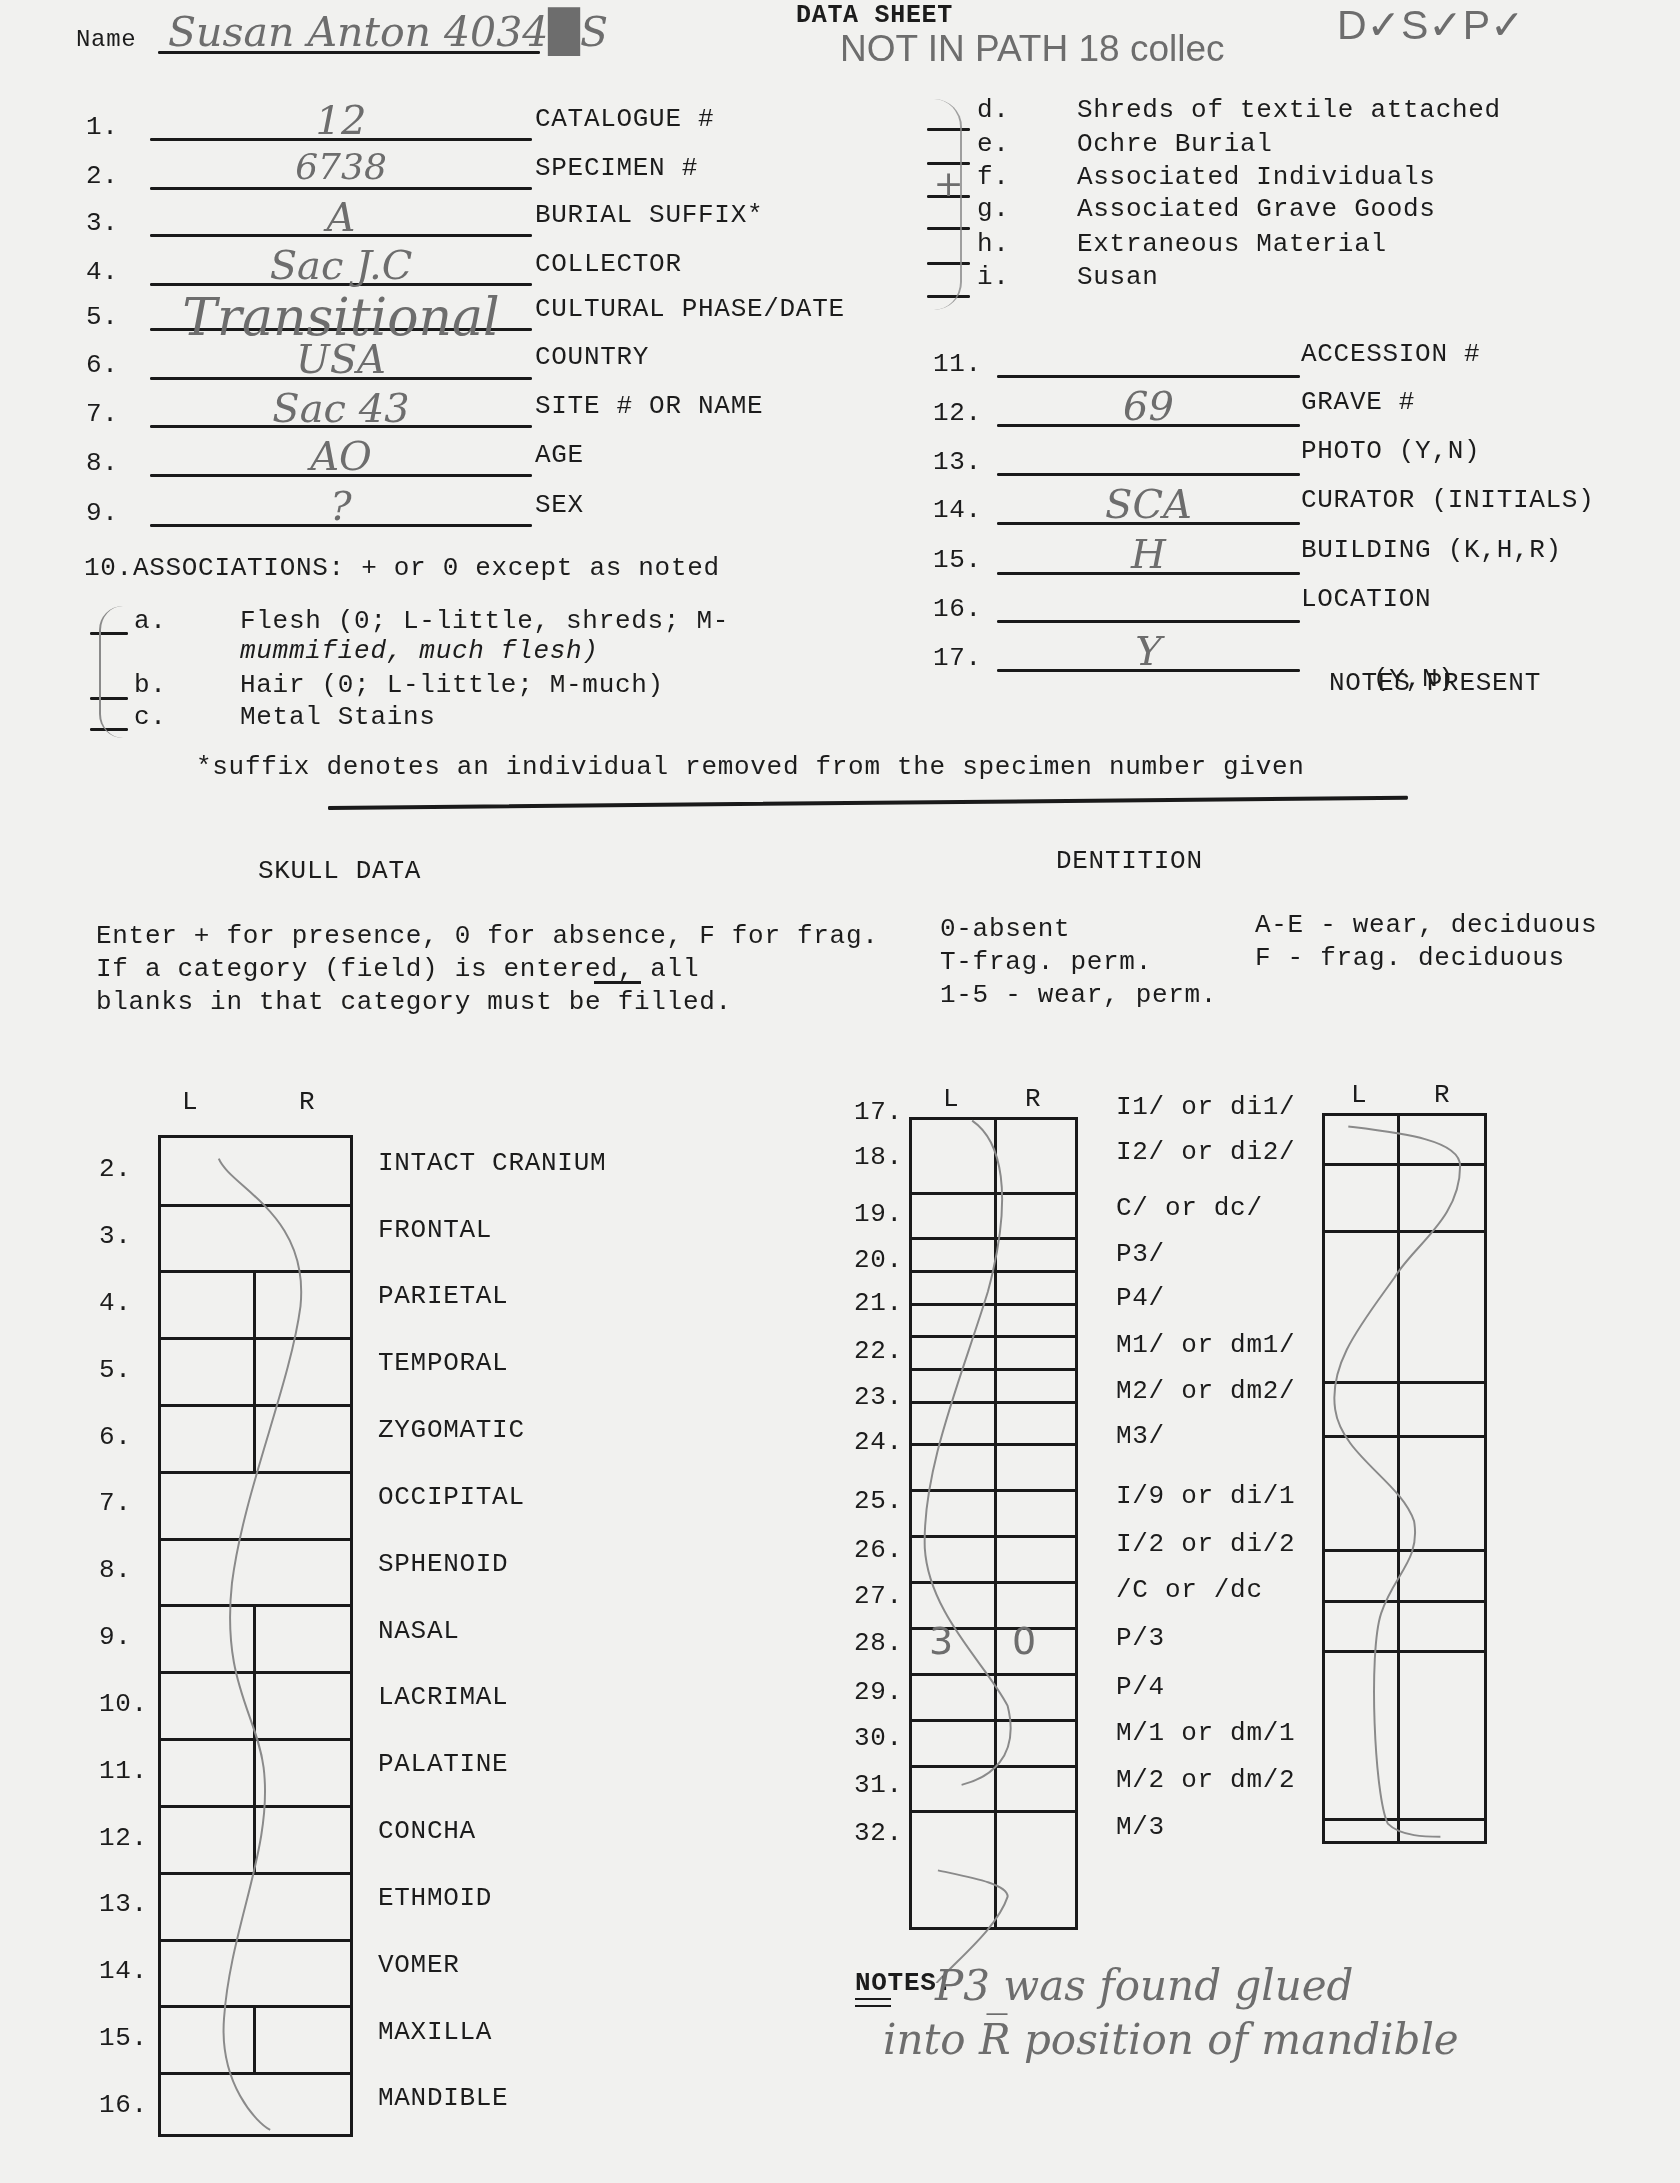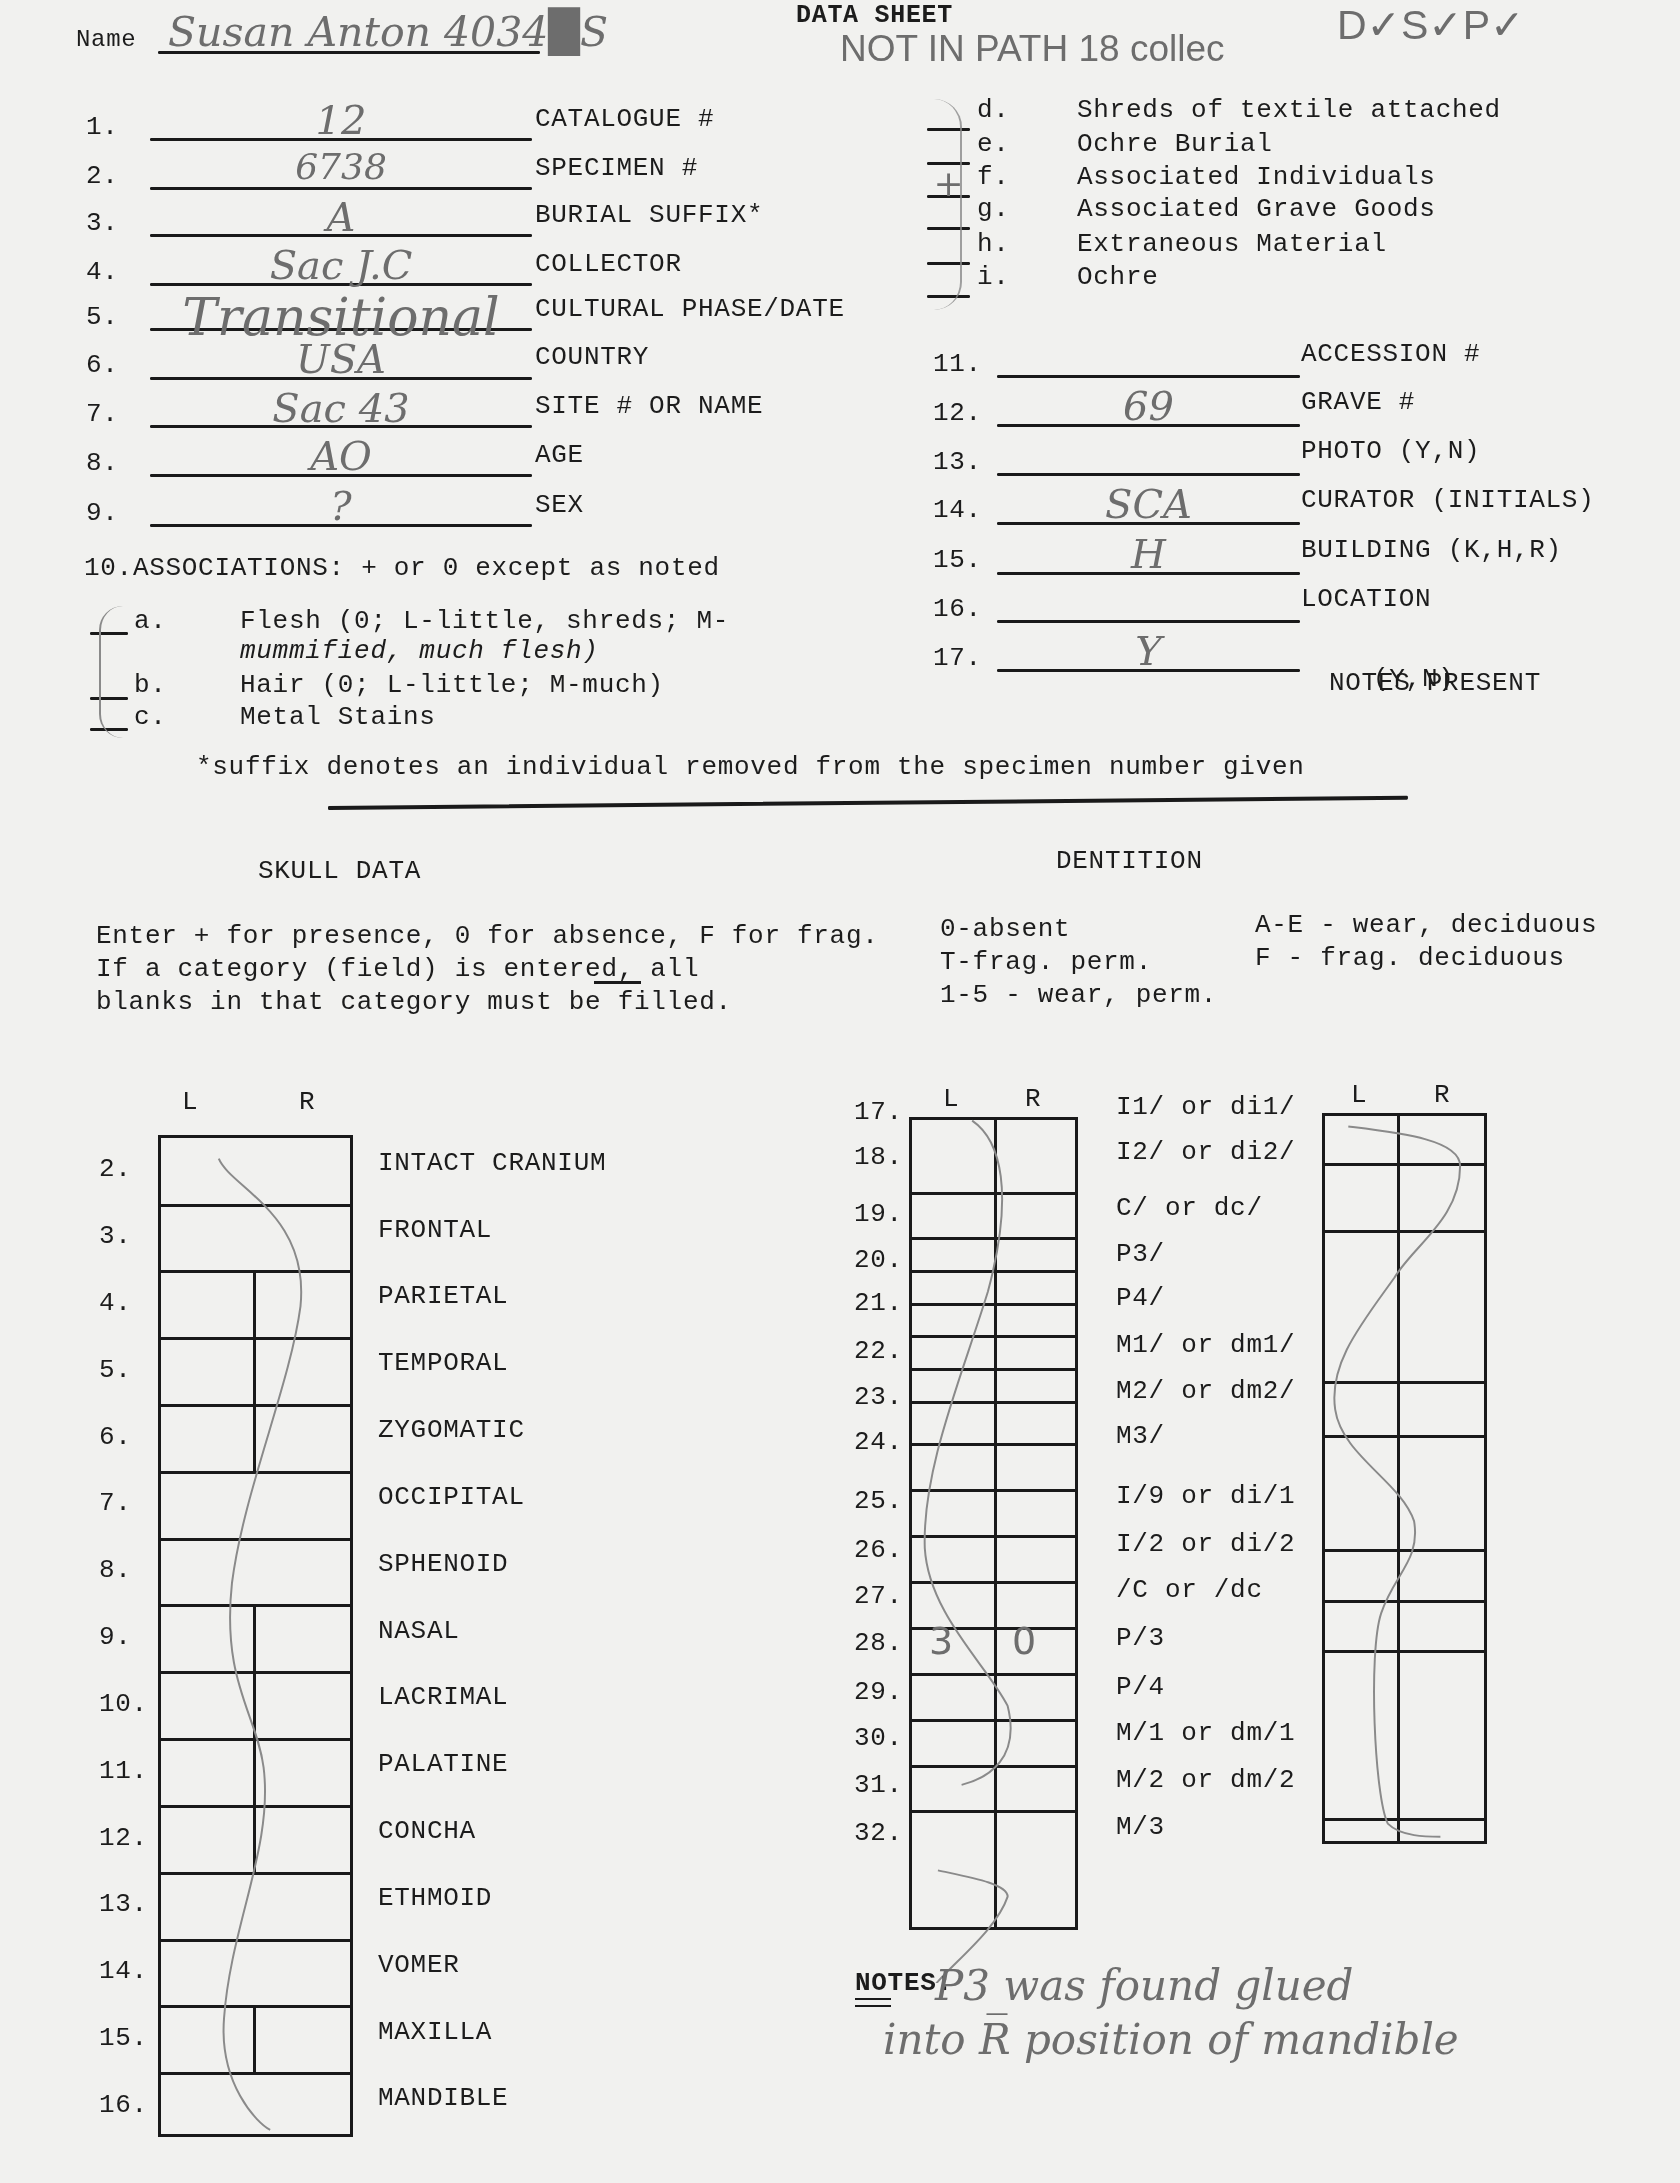--- a/index.html
+++ b/index.html
@@ -87,21 +87,21 @@
     <div class="abs hand" style="left:927px;top:195px;width:43px;text-align:center;font-size:36px;"></div>
     <div class="abs type" style="left:977px;top:194px;">g.</div>
     <div class="abs type" style="left:1077px;top:194px;">Associated Grave Goods</div>
     <div class="rule" style="left:927px;top:262px;width:43px;height:3.3px;"></div>
     <div class="abs hand" style="left:927px;top:231px;width:43px;text-align:center;font-size:36px;"></div>
     <div class="abs type" style="left:977px;top:229px;">h.</div>
     <div class="abs type" style="left:1077px;top:229px;">Extraneous Material</div>
     <div class="rule" style="left:927px;top:295px;width:43px;height:3.3px;"></div>
     <div class="abs hand" style="left:927px;top:263px;width:43px;text-align:center;font-size:36px;"></div>
     <div class="abs type" style="left:977px;top:262px;">i.</div>
-    <div class="abs type" style="left:1077px;top:262px;">Ochre</div>
+    <div class="abs type" style="left:1077px;top:262px;">Susan</div>
     <div class="abs" style="left:934px;top:99px;width:26px;height:211px;border-right:2px solid #8a8a8a;border-radius:0 40px 40px 0;opacity:.8;"></div>
   </div>
 
 <div id="right-fields">
     <div class="abs type" style="left:933px;top:349px;">11.</div>
     <div class="rule" style="left:997px;top:375px;width:303px;"></div>
     <div class="abs hand" style="left:997px;top:335px;width:303px;text-align:center;font-size:40px;"></div>
     <div class="abs type" style="left:1301px;top:339px;">ACCESSION #</div>
     <div class="abs type" style="left:933px;top:398px;">12.</div>
     <div class="rule" style="left:997px;top:424px;width:303px;"></div>

